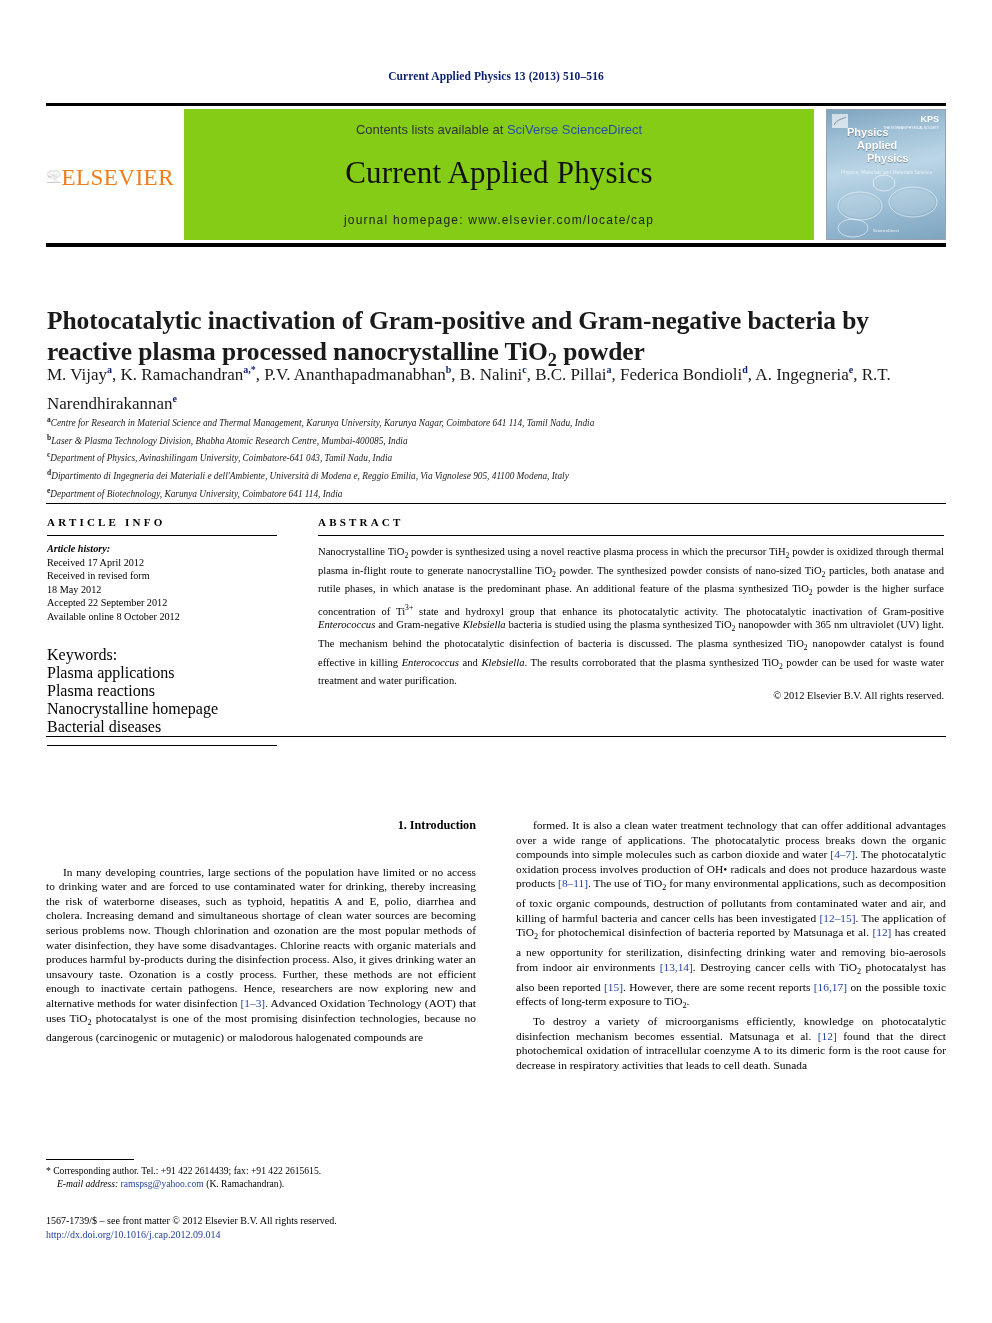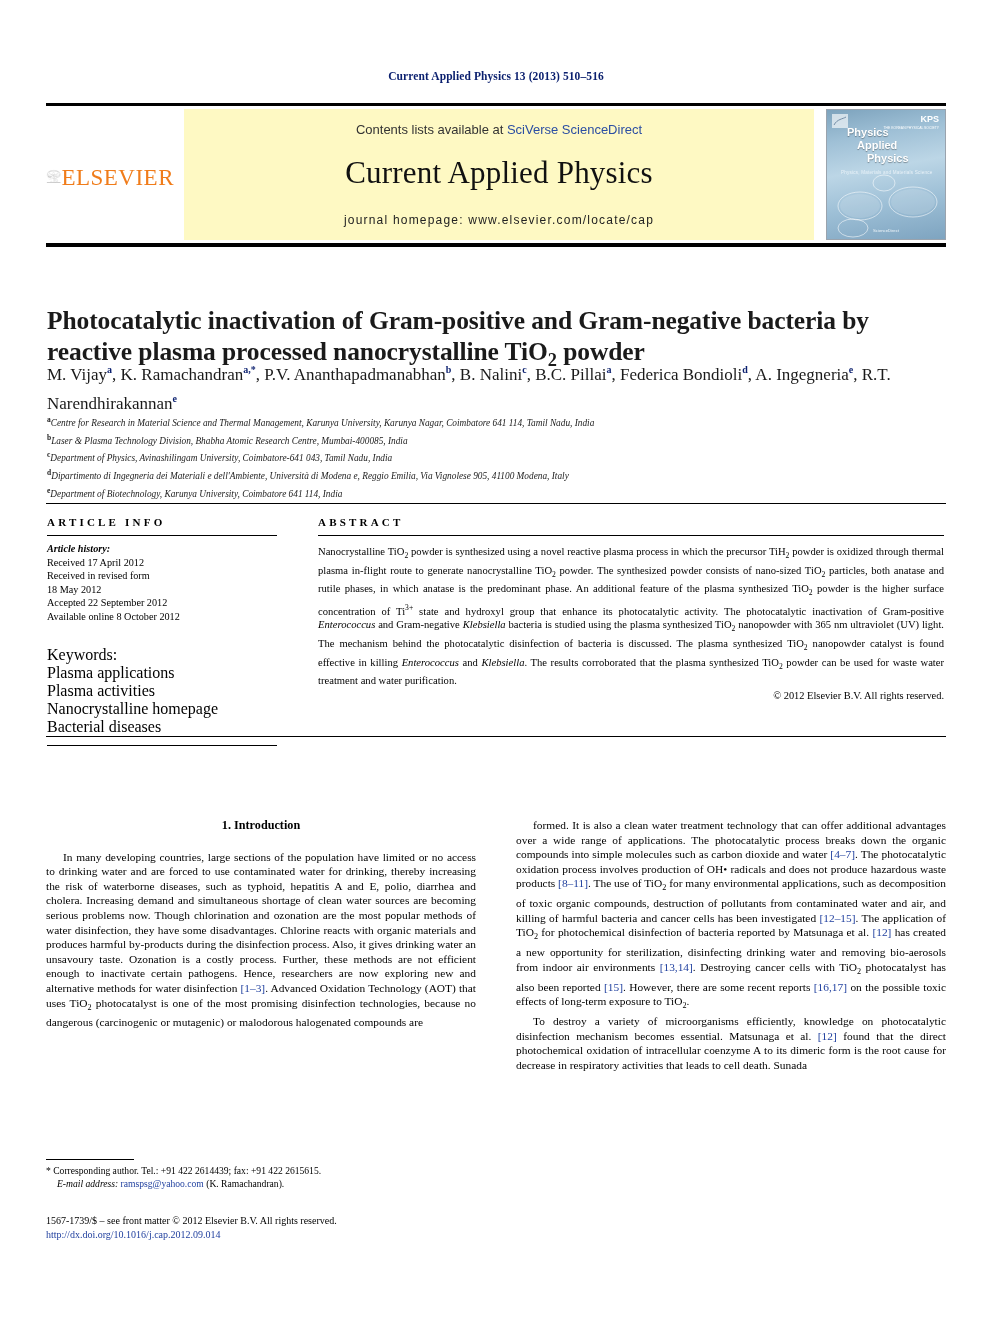--- a/index.html
+++ b/index.html
@@ -67,21 +67,21 @@
     color: #f07c1a;
     letter-spacing: 0.5px;
     line-height: 1;
     margin-top: 1px;
   }
   .masthead-center {
     position: absolute;
     left: 138px; top: 3px;
     width: 630px;
     height: 131px;
-    background: #fef9c3;
+    background: #84cc16;
     text-align: center;
   }
   .contents-line {
     font-family: "Liberation Sans", sans-serif;
     font-size: 13px;
     color: #333;
     padding-top: 13px;
   }
   .contents-line .sd-link { color: #2b4ea2; }
   .journal-name {
@@ -226,22 +226,22 @@
     width: 430px;
     font-size: 11.4px;
     line-height: 14.6px;
     text-align: justify;
   }
   .body-col.left  { left: 46px; }
   .body-col.right { left: 516px; width: 430px; }
   .h2 {
     font-weight: bold;
     font-size: 12.2px;
-    margin: 0 0 17px 0;
-    text-align: center;
+    margin: 0 0 32px 0;
+    text-align: right;
   }
   .body-col p { margin: 0; text-indent: 17px; }
   .cit { color: #1f3f9e; }
 
   
   .foot-rule {
     position: absolute;
     left: 46px; top: 1159px;
     width: 88px;
     border-top: 1px solid #000;
@@ -384,21 +384,21 @@
               <div>Received in revised form</div>
               <div>18 May 2012</div>
               <div>Accepted 22 September 2012</div>
               <div>Available online 8 October 2012</div>
             </div>
         </div>
         <div class="kw-block">
           <div class="lbl">Keywords:</div>
           <div>
               <div>Plasma applications</div>
-              <div>Plasma activities</div>
+              <div>Plasma reactions</div>
               <div>Nanocrystalline homepage</div>
               <div>Bacterial diseases</div>
             </div>
         </div>
         <div class="kw-rule-bottom"></div>
       </div>
 
       <div class="col-abs">
         <div class="sec-head">ABSTRACT</div>
         <div class="rule"></div>

